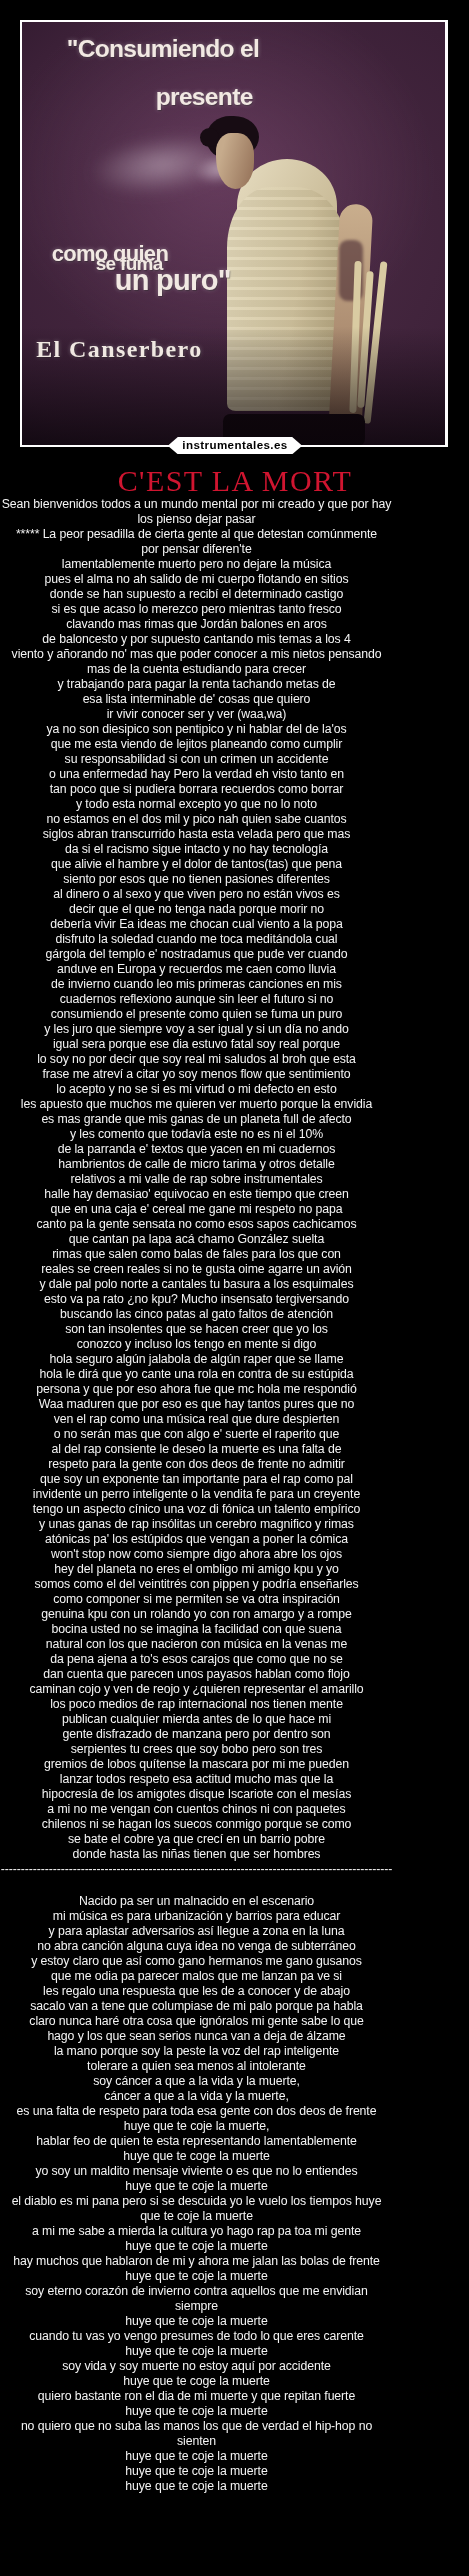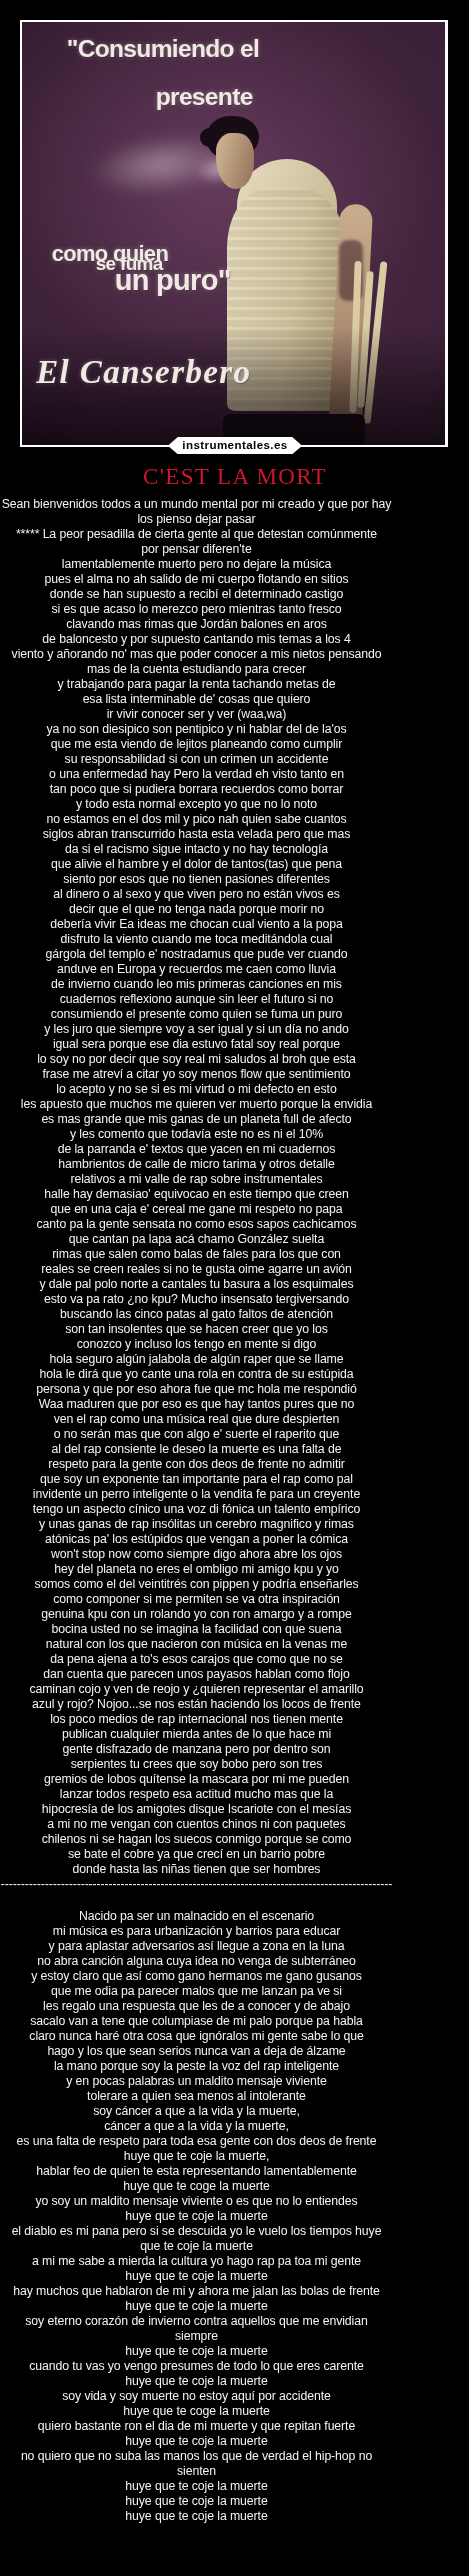--- a/index.html
+++ b/index.html
@@ -59,38 +59,38 @@
   .pants { position:absolute; left:201px; top:392px; width:142px; height:32px;
     background:#140910; border-radius:7.2px; }
 
   .qtext { position:absolute; color:#f2e9e3; font-weight:bold; letter-spacing:-0.7px;
     text-shadow:0 0 4.3px rgba(255,255,255,0.35), 0.7px 0.7px 1.4px rgba(0,0,0,0.45); white-space:nowrap; }
   .q1 { left:45px;  top:13px;  font-size:24.6px; }
   .q2 { left:134px; top:61px;  font-size:24.6px; }
   .q3 { left:30px;  top:177px; font-size:22px;margin-top:42px; }
   .q4 { left:74px; top:231px; font-size:19px; }
   .q5 { left:93px; top:242px; font-size:29px; }
-  .author { position:absolute; left:14.5px; top:332px; font-family:"Liberation Serif", serif;
-    font-style:italic; font-weight:bold; font-size:33px; letter-spacing:1.4px; color:#f0e8e2;
+  .author { position:absolute; left:14.5px; top:314px; font-family:"Liberation Serif", serif;
+    font-weight:bold; font-size:24px; letter-spacing:1.4px; color:#f0e8e2;
     text-shadow:0 0 4.3px rgba(255,255,255,0.3), 0.7px 0.7px 1.4px rgba(0,0,0,0.45); white-space:nowrap; }
 
   
   .watermark {
     position:absolute; top:437px; left:50%; transform:translateX(-50%);
     background:#fff; color:#000; font-weight:bold; font-size:11.6px;
     padding:1.4px 14.5px 2.9px 14.5px; white-space:nowrap;
     clip-path:polygon(0 50%, 10px 0, calc(100% - 10px) 0, 100% 50%, calc(100% - 10px) 100%, 10px 100%);
     letter-spacing:0.4px;
   }
 
   
   .title {
     position:absolute; top:464px; left:0; width:100%; margin:0;
     text-align:center; font-family:"Liberation Serif", serif; font-weight:400;
-    font-size:23px; letter-spacing:1.4px; color:#d01530; white-space:nowrap;
+    font-size:30px; letter-spacing:1.4px; color:#d01530; white-space:nowrap;
   }
 
   
   .poem-wrap {
     position:absolute; top:497px; left:0; width:393px;
     text-align:center; color:#f4f4f4; font-size:12.3px; line-height:15px;
     letter-spacing:-0.1px;
   }
   .divider { line-height:15px; white-space:nowrap; overflow:hidden; color:#f4f4f4; }
   .part2 { margin-top:17.4px; }
@@ -154,21 +154,21 @@
         <div>tan poco que si pudiera borrara recuerdos como borrar</div>
         <div>y todo esta normal excepto yo que no lo noto</div>
         <div>no estamos en el dos mil y pico nah quien sabe cuantos</div>
         <div>siglos abran transcurrido hasta esta velada pero que mas</div>
         <div>da si el racismo sigue intacto y no hay tecnología</div>
         <div>que alivie el hambre y el dolor de tantos(tas) que pena</div>
         <div>siento por esos que no tienen pasiones diferentes</div>
         <div>al dinero o al sexo y que viven pero no están vivos es</div>
         <div>decir que el que no tenga nada porque morir no</div>
         <div>debería vivir Ea ideas me chocan cual viento a la popa</div>
-        <div>disfruto la viento cuando me toca meditándola cual</div>
+        <div>disfruto la soledad cuando me toca meditándola cual</div>
         <div>gárgola del templo e' nostradamus que pude ver cuando</div>
         <div>anduve en Europa y recuerdos me caen como lluvia</div>
         <div>de invierno cuando leo mis primeras canciones en mis</div>
         <div>cuadernos reflexiono aunque sin leer el futuro si no</div>
         <div>consumiendo el presente como quien se fuma un puro</div>
         <div>y les juro que siempre voy a ser igual y si un día no ando</div>
         <div>igual sera porque ese dia estuvo fatal soy real porque</div>
         <div>lo soy no por decir que soy real mi saludos al broh que esta</div>
         <div>frase me atreví a citar yo soy menos flow que sentimiento</div>
         <div>lo acepto y no se si es mi virtud o mi defecto en esto</div>
@@ -205,21 +205,20 @@
         <div>won't stop now como siempre digo ahora abre los ojos</div>
         <div>hey del planeta no eres el ombligo mi amigo kpu y yo</div>
         <div>somos como el del veintitrés con pippen y podría enseñarles</div>
         <div>como componer si me permiten se va otra inspiración</div>
         <div>genuina kpu con un rolando yo con ron amargo y a rompe</div>
         <div>bocina usted no se imagina la facilidad con que suena</div>
         <div>natural con los que nacieron con música en la venas me</div>
         <div>da pena ajena a to's esos carajos que como que no se</div>
         <div>dan cuenta que parecen unos payasos hablan como flojo</div>
         <div>caminan cojo y ven de reojo y ¿quieren representar el amarillo</div>
-        <div>azul y rojo? Nojoo...se nos están haciendo los locos de frente</div>
         <div>los poco medios de rap internacional nos tienen mente</div>
         <div>publican cualquier mierda antes de lo que hace mi</div>
         <div>gente disfrazado de manzana pero por dentro son</div>
         <div>serpientes tu crees que soy bobo pero son tres</div>
         <div>gremios de lobos quítense la mascara por mi me pueden</div>
         <div>lanzar todos respeto esa actitud mucho mas que la</div>
         <div>hipocresía de los amigotes disque Iscariote con el mesías</div>
         <div>a mi no me vengan con cuentos chinos ni con paquetes</div>
         <div>chilenos ni se hagan los suecos conmigo porque se como</div>
         <div>se bate el cobre ya que crecí en un barrio pobre</div>
@@ -231,21 +230,20 @@
         <div>mi música es para urbanización y barrios para educar</div>
         <div>y para aplastar adversarios así llegue a zona en la luna</div>
         <div>no abra canción alguna cuya idea no venga de subterráneo</div>
         <div>y estoy claro que así como gano hermanos me gano gusanos</div>
         <div>que me odia pa parecer malos que me lanzan pa ve si</div>
         <div>les regalo una respuesta que les de a conocer y de abajo</div>
         <div>sacalo van a tene que columpiase de mi palo porque pa habla</div>
         <div>claro nunca haré otra cosa que ignóralos mi gente sabe lo que</div>
         <div>hago y los que sean serios nunca van a deja de álzame</div>
         <div>la mano porque soy la peste la voz del rap inteligente</div>
-        <div>y en pocas palabras un maldito mensaje viviente</div>
         <div>tolerare a quien sea menos al intolerante</div>
         <div>soy cáncer a que a la vida y la muerte,</div>
         <div>cáncer a que a la vida y la muerte,</div>
         <div>es una falta de respeto para toda esa gente con dos deos de frente</div>
         <div>huye que te coje la muerte,</div>
         <div>hablar feo de quien te esta representando lamentablemente</div>
         <div>huye que te coge la muerte</div>
         <div>yo soy un maldito mensaje viviente o es que no lo entiendes</div>
         <div>huye que te coje la muerte</div>
         <div>el diablo es mi pana pero si se descuida yo le vuelo los tiempos huye</div>

